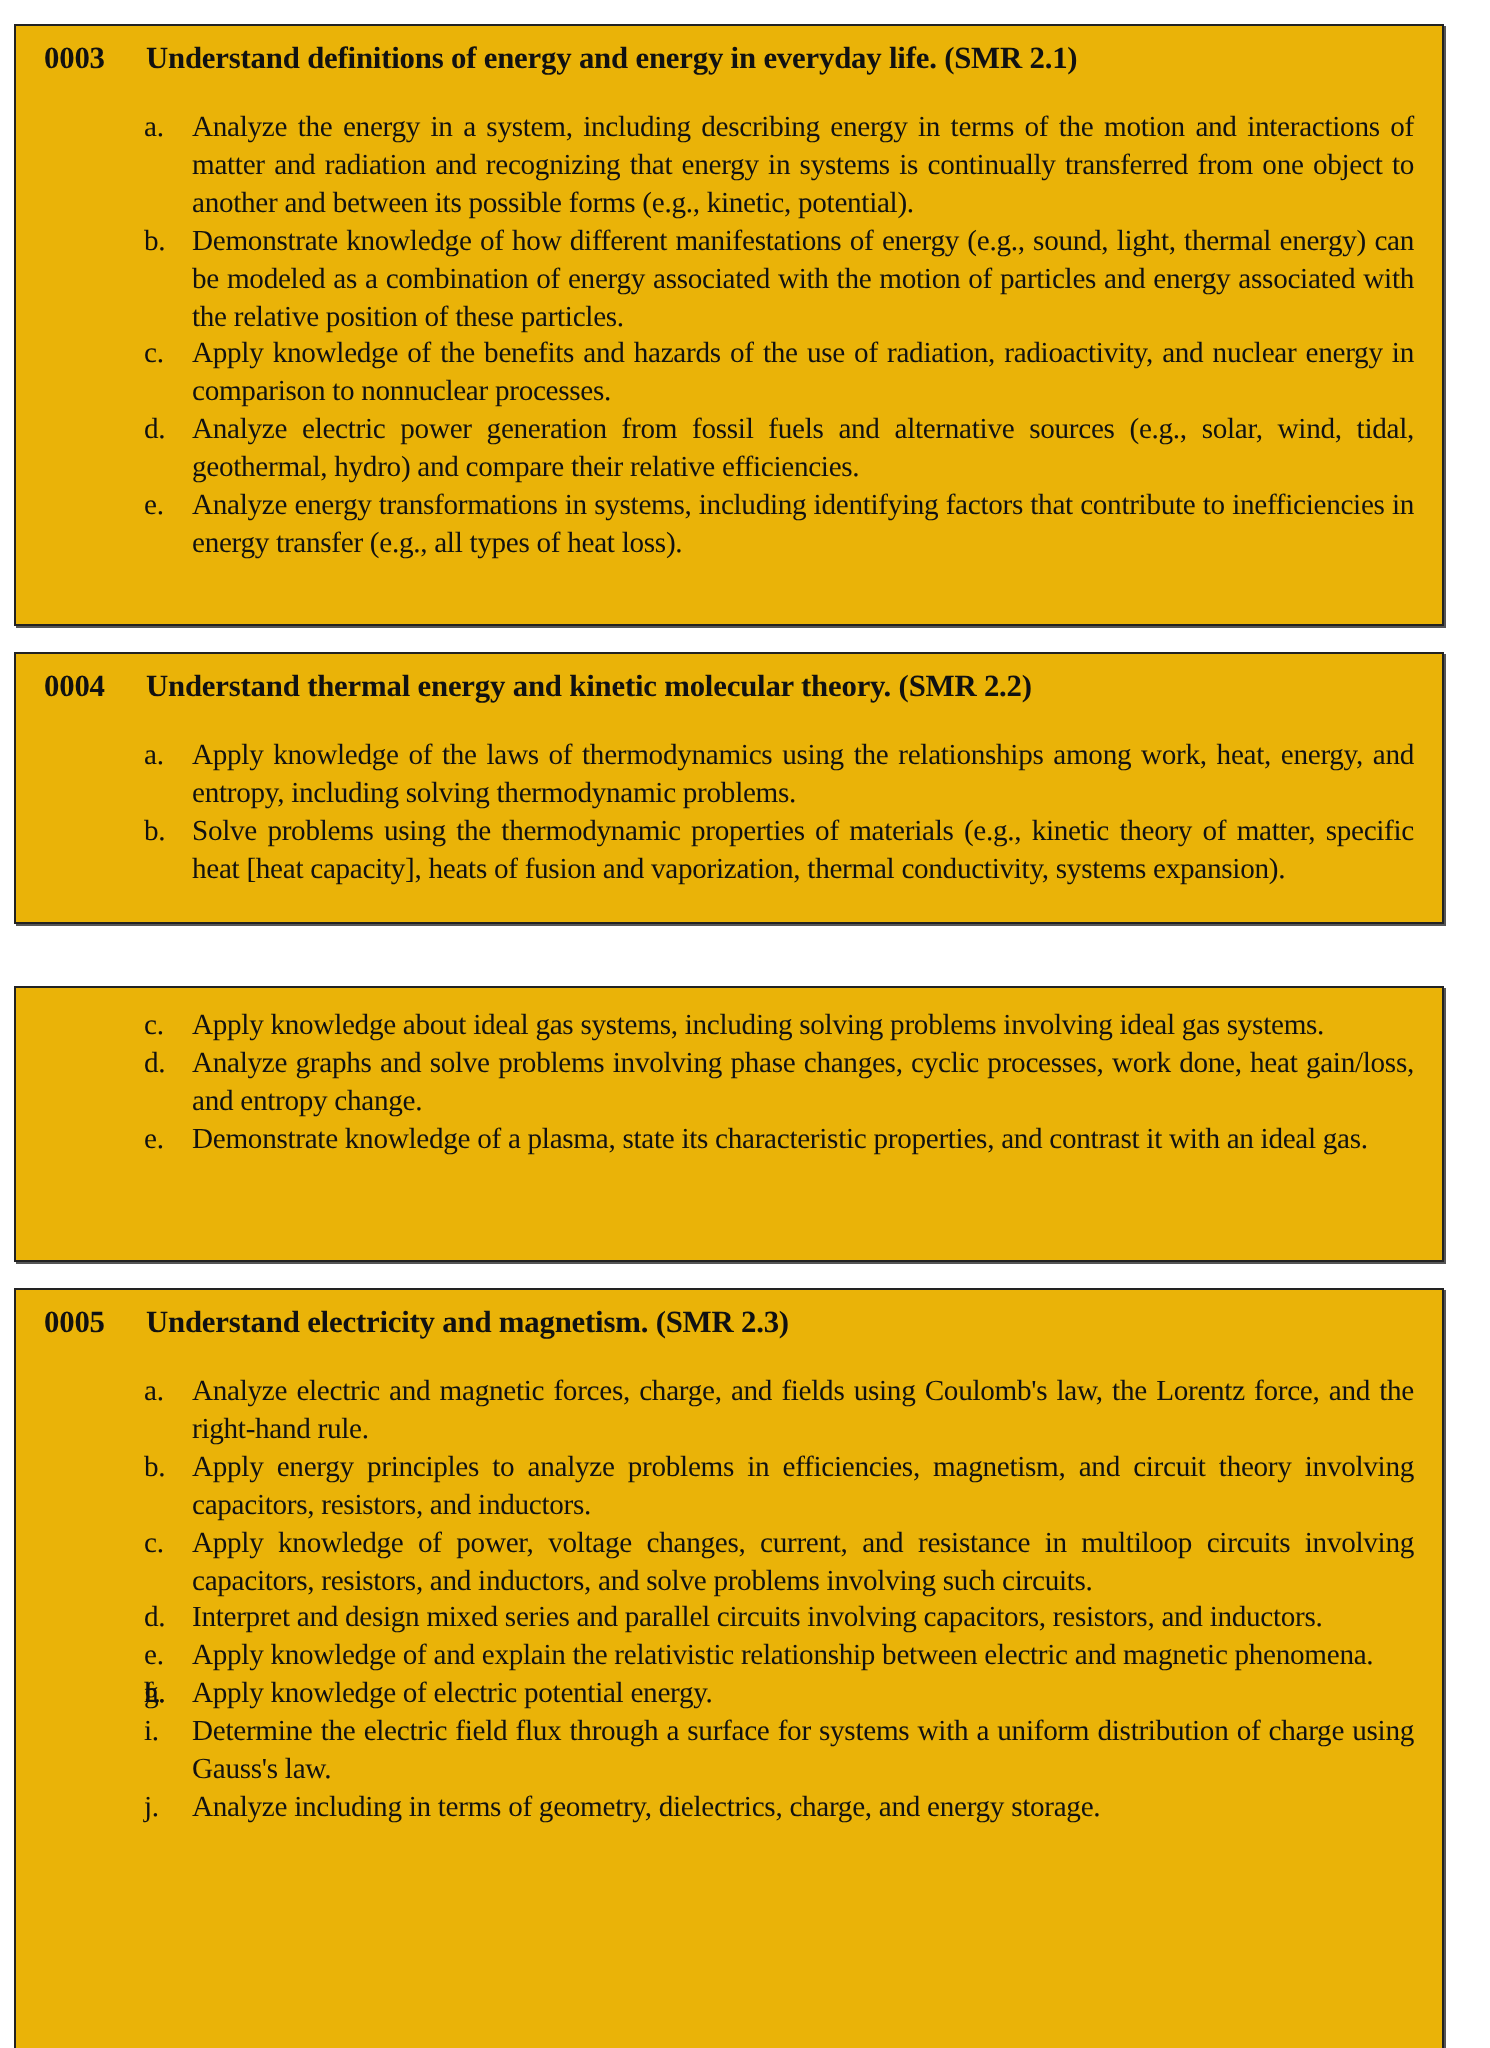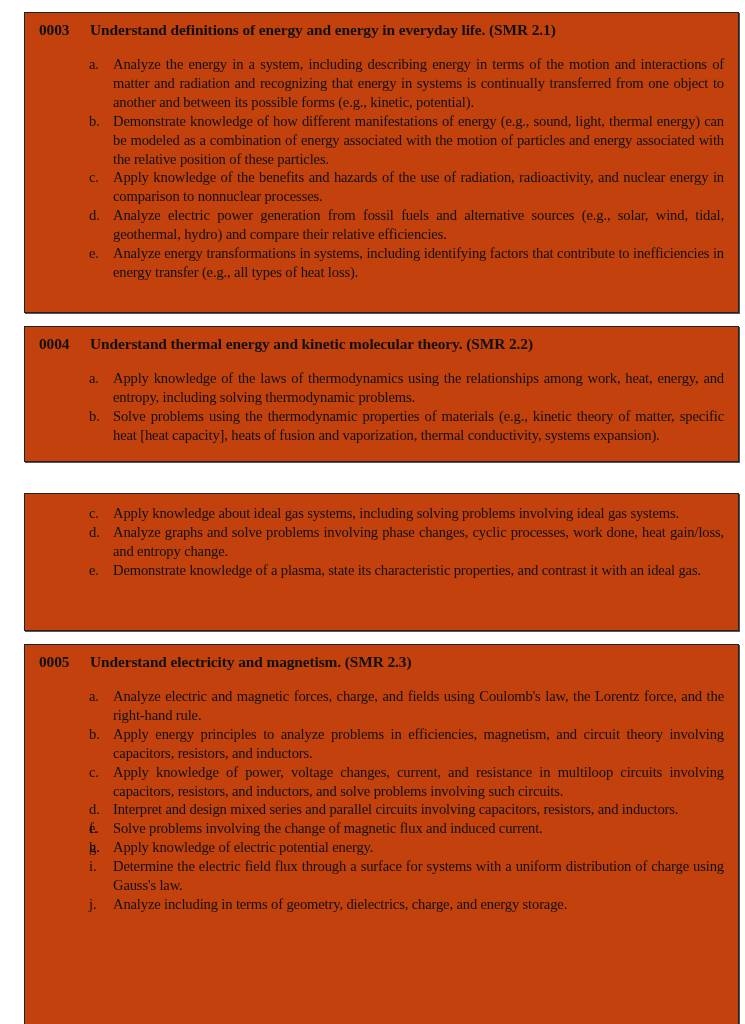--- a/index.html
+++ b/index.html
@@ -2,25 +2,25 @@
 <html><head>
 <meta charset="utf-8">
 <style>
   html, body { margin: 0; padding: 0; background: #ffffff; }
   body {
     width: 745px; height: 1024px; position: relative; overflow: hidden;
     font-family: "Liberation Serif", "DejaVu Serif", serif;
     color: #111111;
   }
   .box {
-    position: absolute; left: 24px; width: 715px;
+    position: absolute; left: 7px; width: 715px;
     border: 1.5px solid #222222;
     box-shadow: 1px 1px 0 #555555;
     box-sizing: border-box;
-    background: #c2410c;
+    background: #eab308;
   }
   #box-0003 { top: 12px; height: 301px; }
   #box-0004 { top: 326px; height: 136px; }
   #box-0004c { top: 493px; height: 138px; }
   #box-0005 { top: 644px; height: 476px; }
 
   .heading {
     position: absolute; left: 14px; top: 7px;
     font-weight: bold; font-size: 15.4px; line-height: 19px;
     white-space: nowrap; letter-spacing: -0.1px;
@@ -74,20 +74,20 @@
 
 <div class="box" id="box-0005">
   <div class="heading">
     <span class="code">0005</span><span>Understand electricity and magnetism. (SMR 2.3)</span>
   </div>
   <ul class="list">
     <li class="item"><span class="letter">a.</span><span>Analyze electric and magnetic forces, charge, and fields using Coulomb's law, the Lorentz force, and the right-hand rule.</span></li>
     <li class="item"><span class="letter">b.</span><span>Apply energy principles to analyze problems in efficiencies, magnetism, and circuit theory involving capacitors, resistors, and inductors.</span></li>
     <li class="item"><span class="letter">c.</span><span>Apply knowledge of power, voltage changes, current, and resistance in multiloop circuits involving capacitors, resistors, and inductors, and solve problems involving such circuits.</span></li>
     <li class="item"><span class="letter">d.</span><span>Interpret and design mixed series and parallel circuits involving capacitors, resistors, and inductors.</span></li>
-    <li class="item"><span class="letter">e.</span></li>
-    <li class="item"><span class="letter">f.</span><span>Solve problems involving the change of magnetic flux and induced current.</span></li>
+    <li class="item"><span class="letter">e.</span><span>Apply knowledge of and explain the relativistic relationship between electric and magnetic phenomena.</span></li>
+    <li class="item"><span class="letter">f.</span></li>
     <li class="item"><span class="letter">g.</span></li>
     <li class="item"><span class="letter">h.</span><span>Apply knowledge of electric potential energy.</span></li>
     <li class="item"><span class="letter">i.</span><span>Determine the electric field flux through a surface for systems with a uniform distribution of charge using Gauss's law.</span></li>
     <li class="item"><span class="letter">j.</span><span>Analyze including in terms of geometry, dielectrics, charge, and energy storage.</span></li>
   </ul>
 </div>
 
 </body></html>

